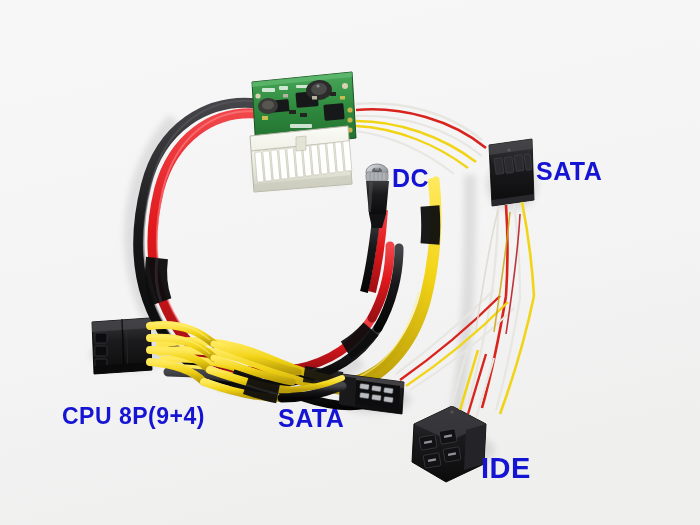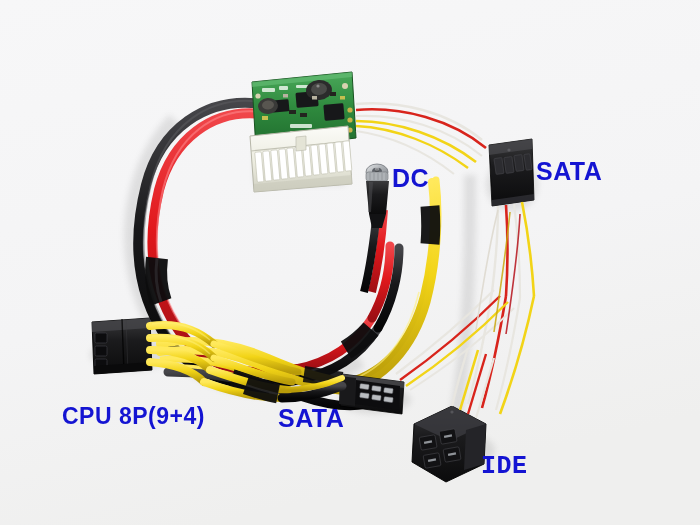--- a/index.html
+++ b/index.html
@@ -18,21 +18,21 @@
     font-family:"Liberation Sans", sans-serif;
     font-weight:bold;
     white-space:nowrap;
     letter-spacing:0.5px;
     user-select:none;
   }
   .lbl-dc{left:392px;top:164px;font-size:25px;}
   .lbl-sata-top{left:536px;top:157px;font-size:25px;}
   .lbl-sata-bottom{left:278px;top:404px;font-size:25px;}
   .lbl-cpu{left:62px;top:403px;font-size:23px;}
-  .lbl-ide{left:481px;top:452px;font-size:25px;font-family:Liberation Mono, monospace;}
+  .lbl-ide{left:481px;top:452px;font-size:29px;}
 </style>
 </head>
 <body>
 
 <div id="stage">
 
   <svg id="photo" viewBox="0 0 700 525" width="700" height="525">
     <defs>
       <linearGradient id="gBg" x1="0" y1="0" x2="0.3" y2="1">
         <stop offset="0%" stop-color="#f7f7f8"></stop>

